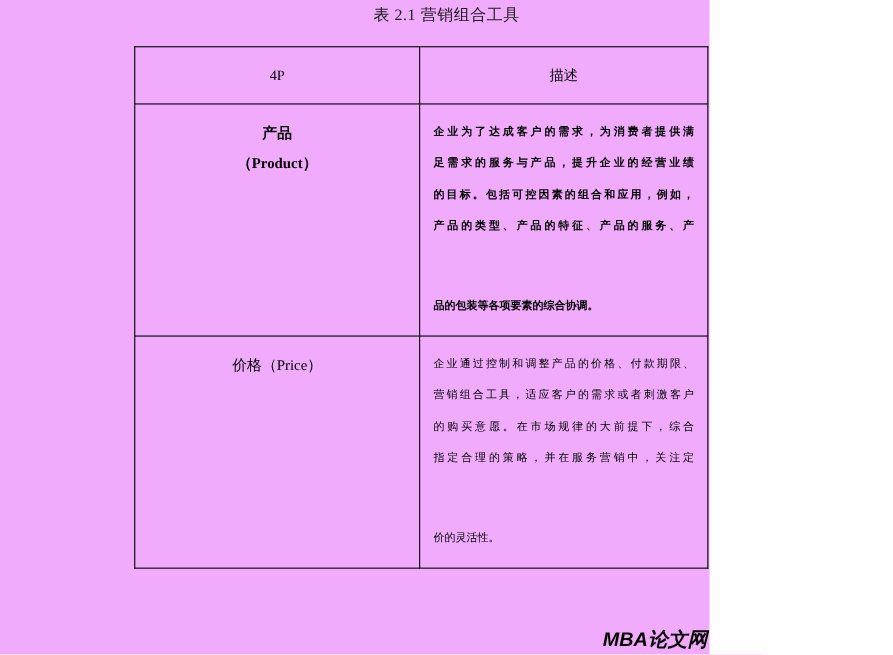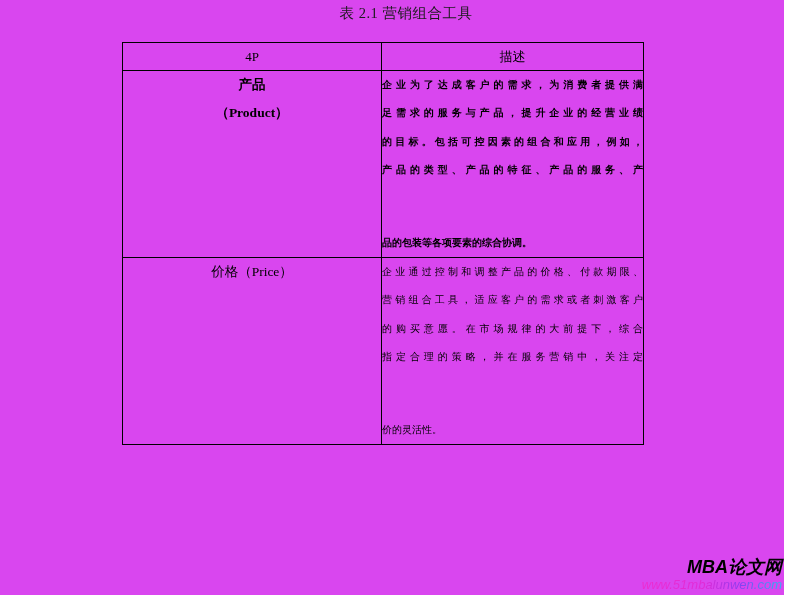--- a/index.html
+++ b/index.html
@@ -2,23 +2,23 @@
 <html><head>
 <meta charset="utf-8">
 <style>
   html, body {
     margin: 0;
     padding: 0;
     background: #ffffff;
   }
   .page {
     position: relative;
-    width: 784px;
+    width: 645px;
     height: 595px;
-    background: #d946ef;
+    background: #f0abfc;
     overflow: hidden;
     font-family: "Liberation Serif", "DejaVu Serif", serif;
     color: #000000;
   }
   .doc-caption {
     position: absolute;
     top: 4px;
     left: 0;
     width: 812px;
     text-align: center;
@@ -31,21 +31,21 @@
     left: 122px;
     top: 42px;
     width: 521px;
     border-collapse: collapse;
     table-layout: fixed;
   }
   .mix-table td, .mix-table th {
     border: 1px solid #000000;
     vertical-align: top;
     font-weight: normal;
-    padding: 0;
+    padding: 12px;
   }
   .col-label { width: 259px; }
   .col-desc  { width: 262px; }
   .mix-table th {
     height: 27px;
     text-align: center;
     font-size: 13px;
     line-height: 27px;
   }
   .cell-label {
@@ -142,16 +142,15 @@
         <div class="desc-line end">价的灵活性。</div>
       </td>
     </tr>
 
 
   </tbody>
     </table>
 
   <div class="watermark">
     <div class="site-name">MBA论文网</div>
-    <div class="site-url">www.51mbalunwen.com</div>
   </div>
 
 </div>
 
 </body></html>

